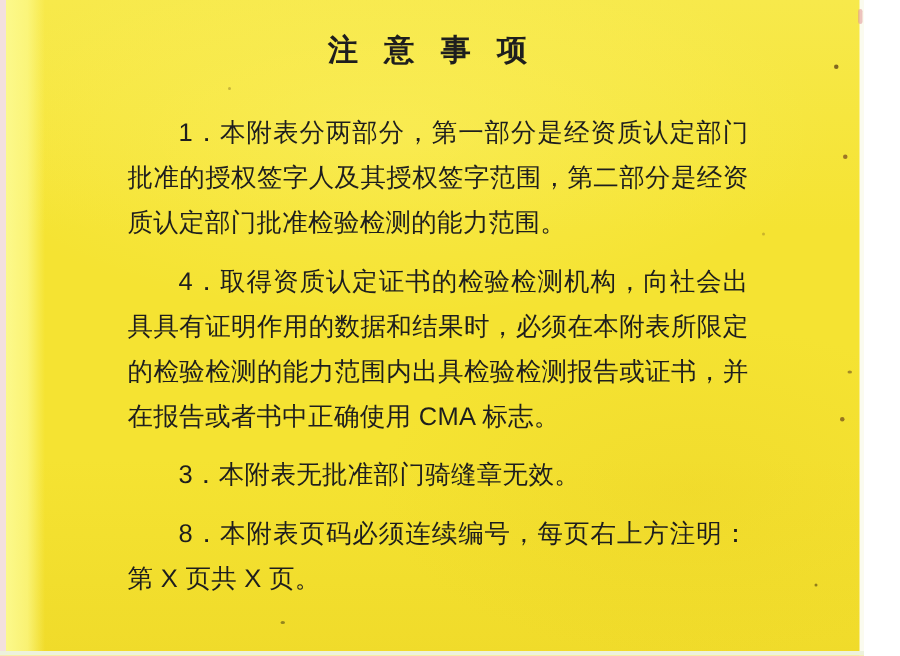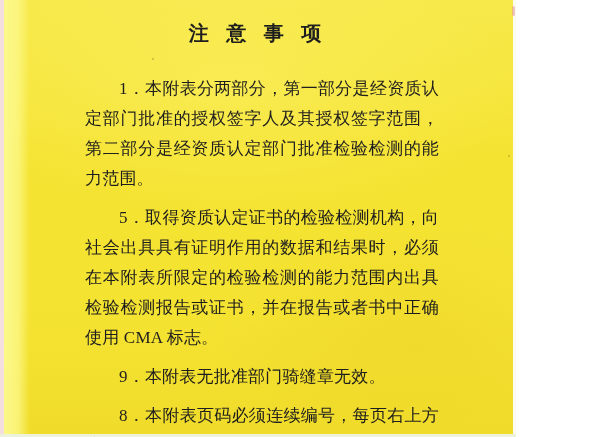--- a/index.html
+++ b/index.html
@@ -12,21 +12,21 @@
     --edge-bottom:#EDF2DC;
     --text:#1E1E1E;
   }
   html,body{margin:0;padding:0;}
   body{
     width:600px;height:437px;overflow:hidden;
     font-family:"Liberation Sans","DejaVu Sans",sans-serif;
     background:#fff;
   }
   .page{
-    position:relative;width:516px;height:437px;overflow:hidden;
+    position:relative;width:576px;height:437px;overflow:hidden;
     background:
       radial-gradient(ellipse 420px 180px at 45% 20%, rgba(255,245,120,.35), rgba(255,245,120,0) 70%),
       radial-gradient(ellipse 300px 160px at 80% 75%, rgba(230,200,30,.25), rgba(230,200,30,0) 70%),
       linear-gradient(180deg, var(--page-background-top,#F7E94B) 0%, var(--page-background,#F5E332) 35%, var(--page-background,#F5E332) 70%, var(--page-background-bottom,#F0DB2A) 100%);
   }
   
   .edge-left-strip{
     position:absolute;left:0;top:0;bottom:0;width:4px;
     background:var(--edge-left,#F3E0DE);
   }
@@ -56,21 +56,20 @@
     text-align:center;
     font-size:20px;
     font-weight:bold;
     letter-spacing:6px;
     color:var(--text,#1E1E1E);
   }
   .doc-body{
     margin-top:27px;
     padding-left:85px;
     padding-right:77px;
-    font-family:Liberation Serif, serif;
   }
   .doc-body p{
     margin:0 0 9px 0;
     font-size:17px;
     line-height:30px;
     text-indent:2em;
     text-align:justify;
     letter-spacing:0.2px;
   }
   
@@ -102,19 +101,19 @@
   <span class="speckle s5"></span>
   <span class="speckle s6"></span>
   <span class="speckle s7"></span>
   <span class="speckle s8"></span>
 
   <div class="content">
     <h1 class="doc-title">注 意 事 项</h1>
 
     <div class="doc-body">
       <p>1．本附表分两部分，第一部分是经资质认定部门批准的授权签字人及其授权签字范围，第二部分是经资质认定部门批准检验检测的能力范围。</p>
-      <p>5．取得资质认定证书的检验检测机构，向社会出具具有证明作用的数据和结果时，必须在本附表所限定的检验检测的能力范围内出具检验检测报告或证书，并在报告或者书中正确使用 CMA 标志。</p>
-      <p>9．本附表无批准部门骑缝章无效。</p>
+      <p>4．取得资质认定证书的检验检测机构，向社会出具具有证明作用的数据和结果时，必须在本附表所限定的检验检测的能力范围内出具检验检测报告或证书，并在报告或者书中正确使用 CMA 标志。</p>
+      <p>3．本附表无批准部门骑缝章无效。</p>
       <p>8．本附表页码必须连续编号，每页右上方注明：第 X 页共 X 页。</p>
     </div>
   </div>
 
 </div>
 
 </body></html>

